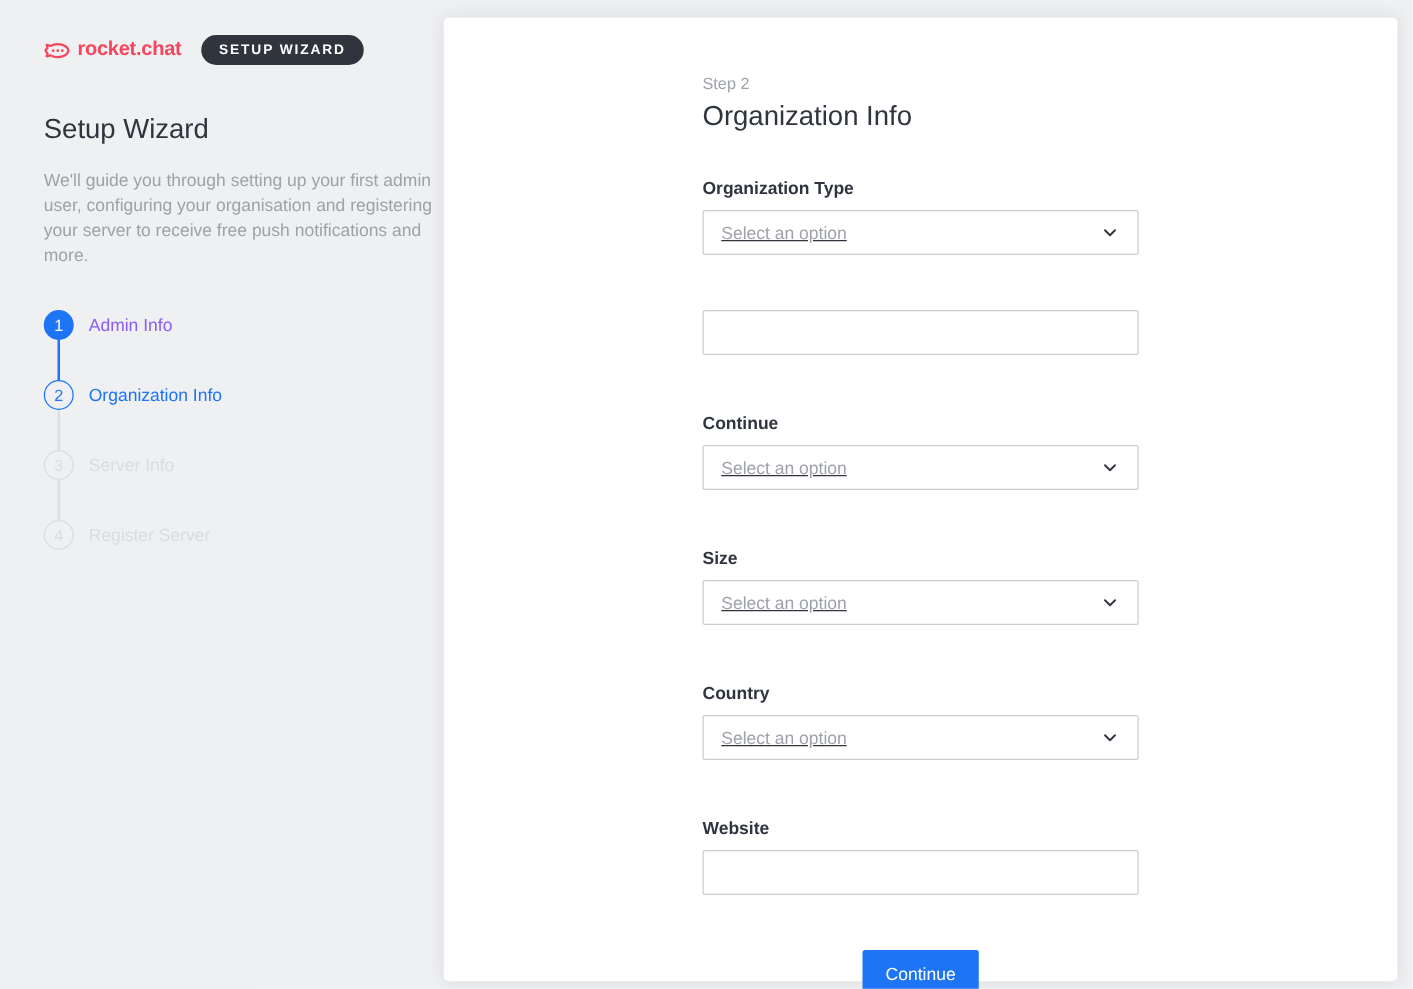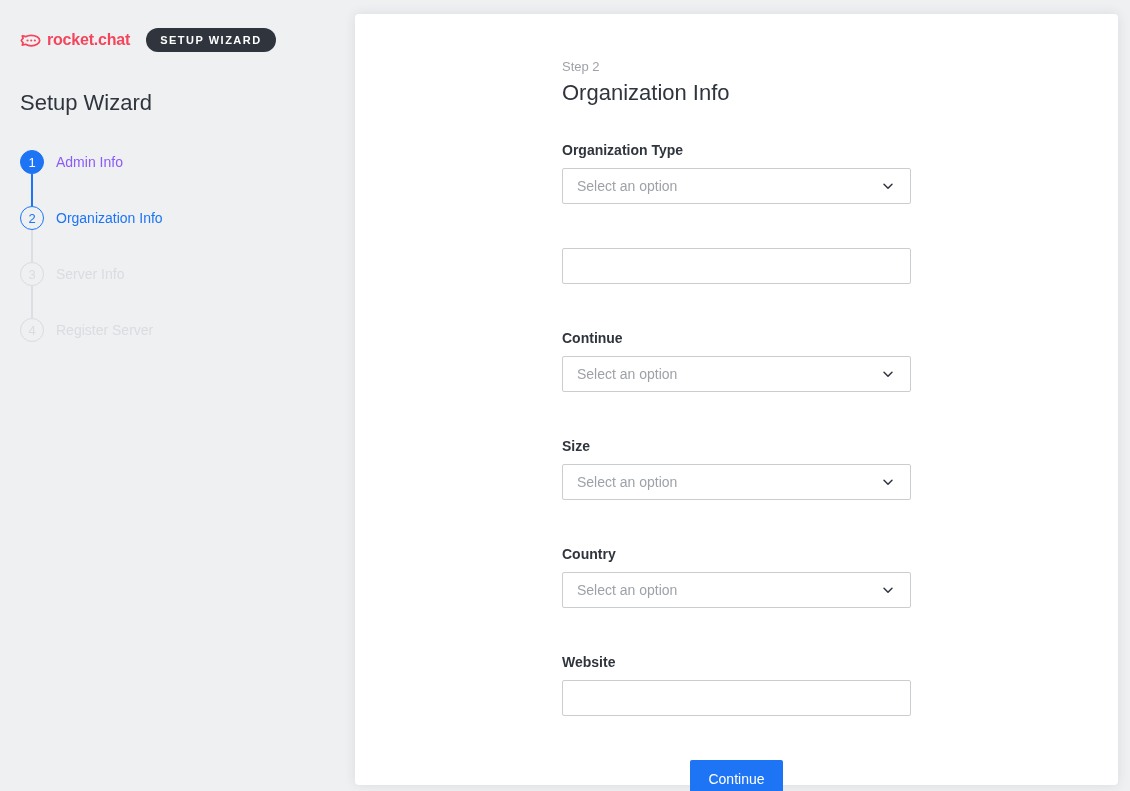--- a/index.html
+++ b/index.html
@@ -8,21 +8,21 @@
     font-family: "Liberation Sans", "DejaVu Sans", sans-serif;
     background: #eef0f2;
     color: #2f343d;
     position: relative;
     overflow: hidden;
   }
 
   
   .sidebar {
     position: absolute;
-    left: 0; top: 0;
+    left: 15px; top: 0;
     width: 355px; height: 791px;
     padding: 28px 20px;
   }
   .logo-row { display: flex; align-items: center; gap: 16px; height: 24px; }
   .logo { display: flex; align-items: center; gap: 6px; }
   .logo-word { color: #f5455c; font-weight: 700; font-size: 16px; letter-spacing: -0.2px; }
   .wizard-badge {
     background: #2f343d; color: #ffffff;
     font-size: 11px; font-weight: 700; letter-spacing: 1.5px;
     padding: 6px 14px; border-radius: 12px; line-height: 12px;
@@ -67,20 +67,21 @@
 
   .field-group { margin-bottom: 44px; }
   .field-label { font-size: 14px; line-height: 20px; font-weight: 600; color: #2f343d; margin-bottom: 8px; }
   .select-box {
     height: 36px; width: 100%;
     border: 1px solid #cbced1; border-radius: 2px;
     background: #ffffff;
     display: flex; align-items: center; justify-content: space-between;
     padding: 0 14px;
     cursor: pointer;
+    text-decoration: underline;
   }
   .select-placeholder { font-size: 14px; color: #9ea2a8; }
   .chevron { width: 16px; height: 16px; flex: 0 0 16px; color: #2f343d; }
   .text-input {
     height: 36px; width: 100%;
     border: 1px solid #cbced1; border-radius: 2px;
     background: #ffffff;
     padding: 0 14px;
     font-family: "Liberation Sans", "DejaVu Sans", sans-serif;
     font-size: 14px; color: #2f343d;
@@ -110,20 +111,21 @@
           <circle cx="12.8" cy="12" r="1.25" fill="#f5455c"></circle>
           <circle cx="17" cy="12" r="1.25" fill="#f5455c"></circle>
         </svg>
       </span>
       <span class="logo-word">rocket.chat</span>
     </div>
     <span class="wizard-badge">SETUP WIZARD</span>
   </div>
 
   <h1 class="sidebar-title">Setup Wizard</h1>
+  <p class="sidebar-desc">We'll guide you through setting up your first admin user, configuring your organisation and registering your server to receive free push notifications and more.</p>
 
   <div class="stepper">
     <div class="step-row completed">
       <span class="step-circle">1</span>
       <span class="step-label">Admin Info</span>
     </div>
     <div class="step-connector done"></div>
     <div class="step-row active">
       <span class="step-circle">2</span>
       <span class="step-label">Organization Info</span>

